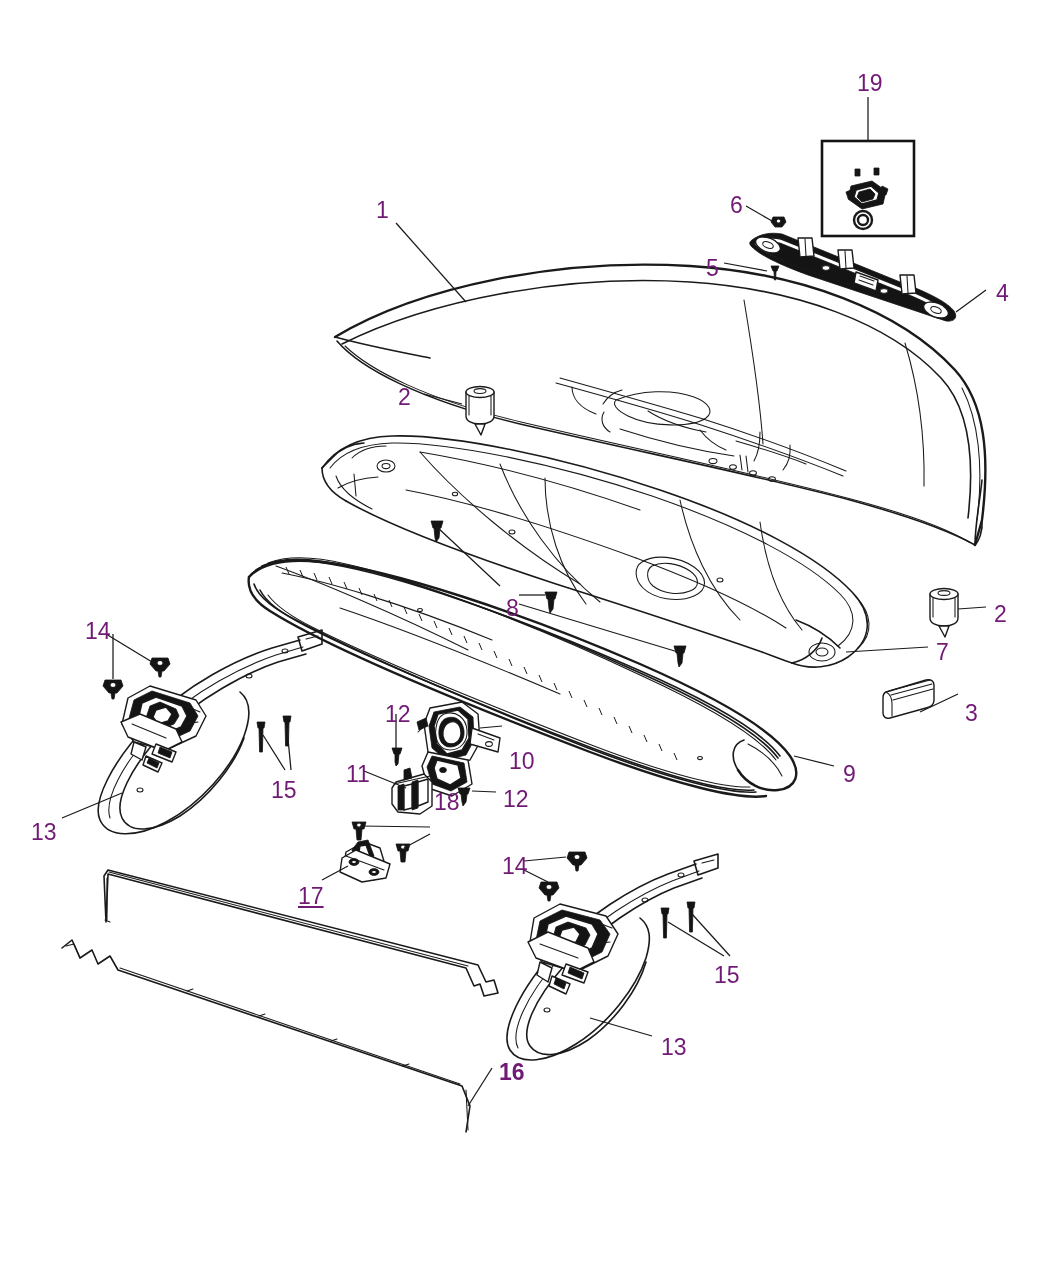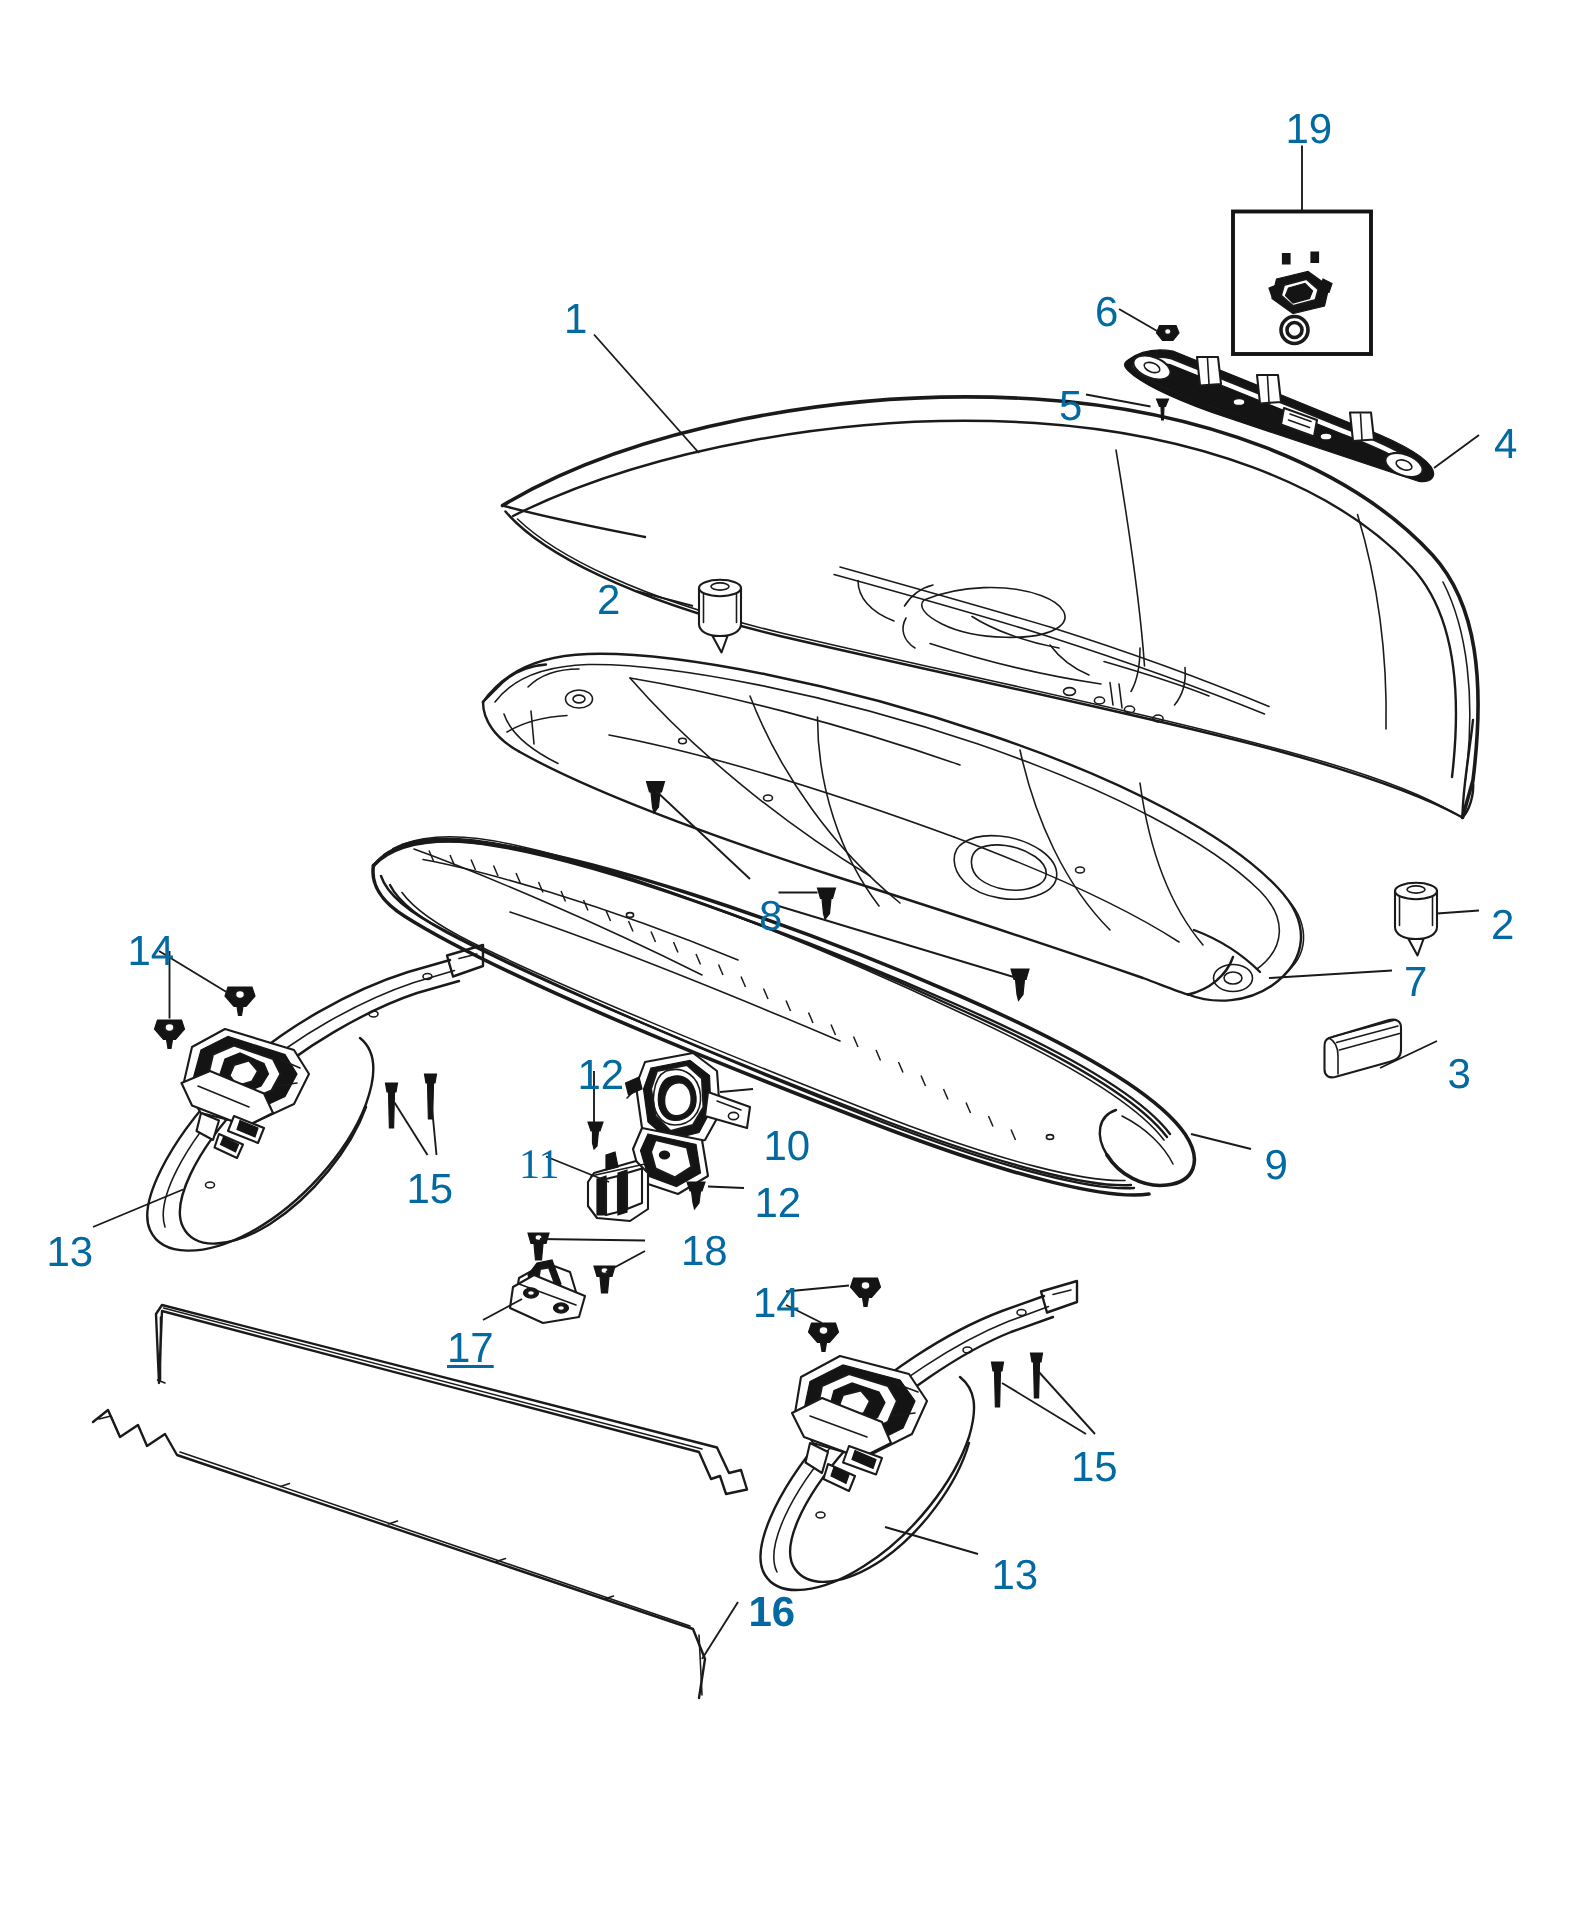--- a/index.html
+++ b/index.html
@@ -6,22 +6,22 @@
   html,body{margin:0;padding:0;background:#ffffff;}
   body{
     font-family:"Liberation Sans","DejaVu Sans",sans-serif;
     width:1050px;height:1275px;overflow:hidden;position:relative;
   }
   #diagram-root{position:relative;width:1050px;height:1275px;background:#fff;}
   #art{position:absolute;left:0;top:0;width:1050px;height:1275px;}
   .callout{
     position:absolute;
     font-family:"Liberation Sans","DejaVu Sans",sans-serif;
-    font-size:28px;
-    color:#0369a1;
+    font-size:23px;
+    color:#701a75;
     line-height:1;
     white-space:nowrap;
     -webkit-user-select:none;user-select:none;
   }
 </style>
 </head>
 <body>
 
 <div id="diagram-root">
 
@@ -530,27 +530,27 @@
   <div class="callout" style="left:398px;top:386px;">2</div>
   <div class="callout" style="left:994px;top:603px;">2</div>
   <div class="callout" style="left:965px;top:702px;">3</div>
   <div class="callout" style="left:996px;top:282px;">4</div>
   <div class="callout" style="left:706px;top:257px;">5</div>
   <div class="callout" style="left:730px;top:194px;">6</div>
   <div class="callout" style="left:936px;top:641px;">7</div>
   <div class="callout" style="left:506px;top:597px;">8</div>
   <div class="callout" style="left:843px;top:763px;">9</div>
   <div class="callout" style="left:509px;top:750px;">10</div>
-  <div class="callout" style="left:346px;top:763px;font-family:Liberation Serif, serif;">11</div>
+  <div class="callout" style="left:346px;top:763px;">11</div>
   <div class="callout" style="left:385px;top:703px;">12</div>
   <div class="callout" style="left:503px;top:788px;">12</div>
   <div class="callout" style="left:31px;top:821px;">13</div>
   <div class="callout" style="left:661px;top:1036px;">13</div>
   <div class="callout" style="left:85px;top:620px;">14</div>
   <div class="callout" style="left:502px;top:855px;">14</div>
   <div class="callout" style="left:271px;top:779px;">15</div>
   <div class="callout" style="left:714px;top:964px;">15</div>
   <div class="callout" style="left:499px;top:1061px;font-weight:bold;">16</div>
   <div class="callout" style="left:298px;top:885px;text-decoration:underline;">17</div>
-  <div class="callout" style="left:434px;top:820px;margin-left:20px;">18</div>
+  <div class="callout" style="left:434px;top:791px;">18</div>
   <div class="callout" style="left:857px;top:72px;">19</div>
 
 </div>
 
 </body></html>

